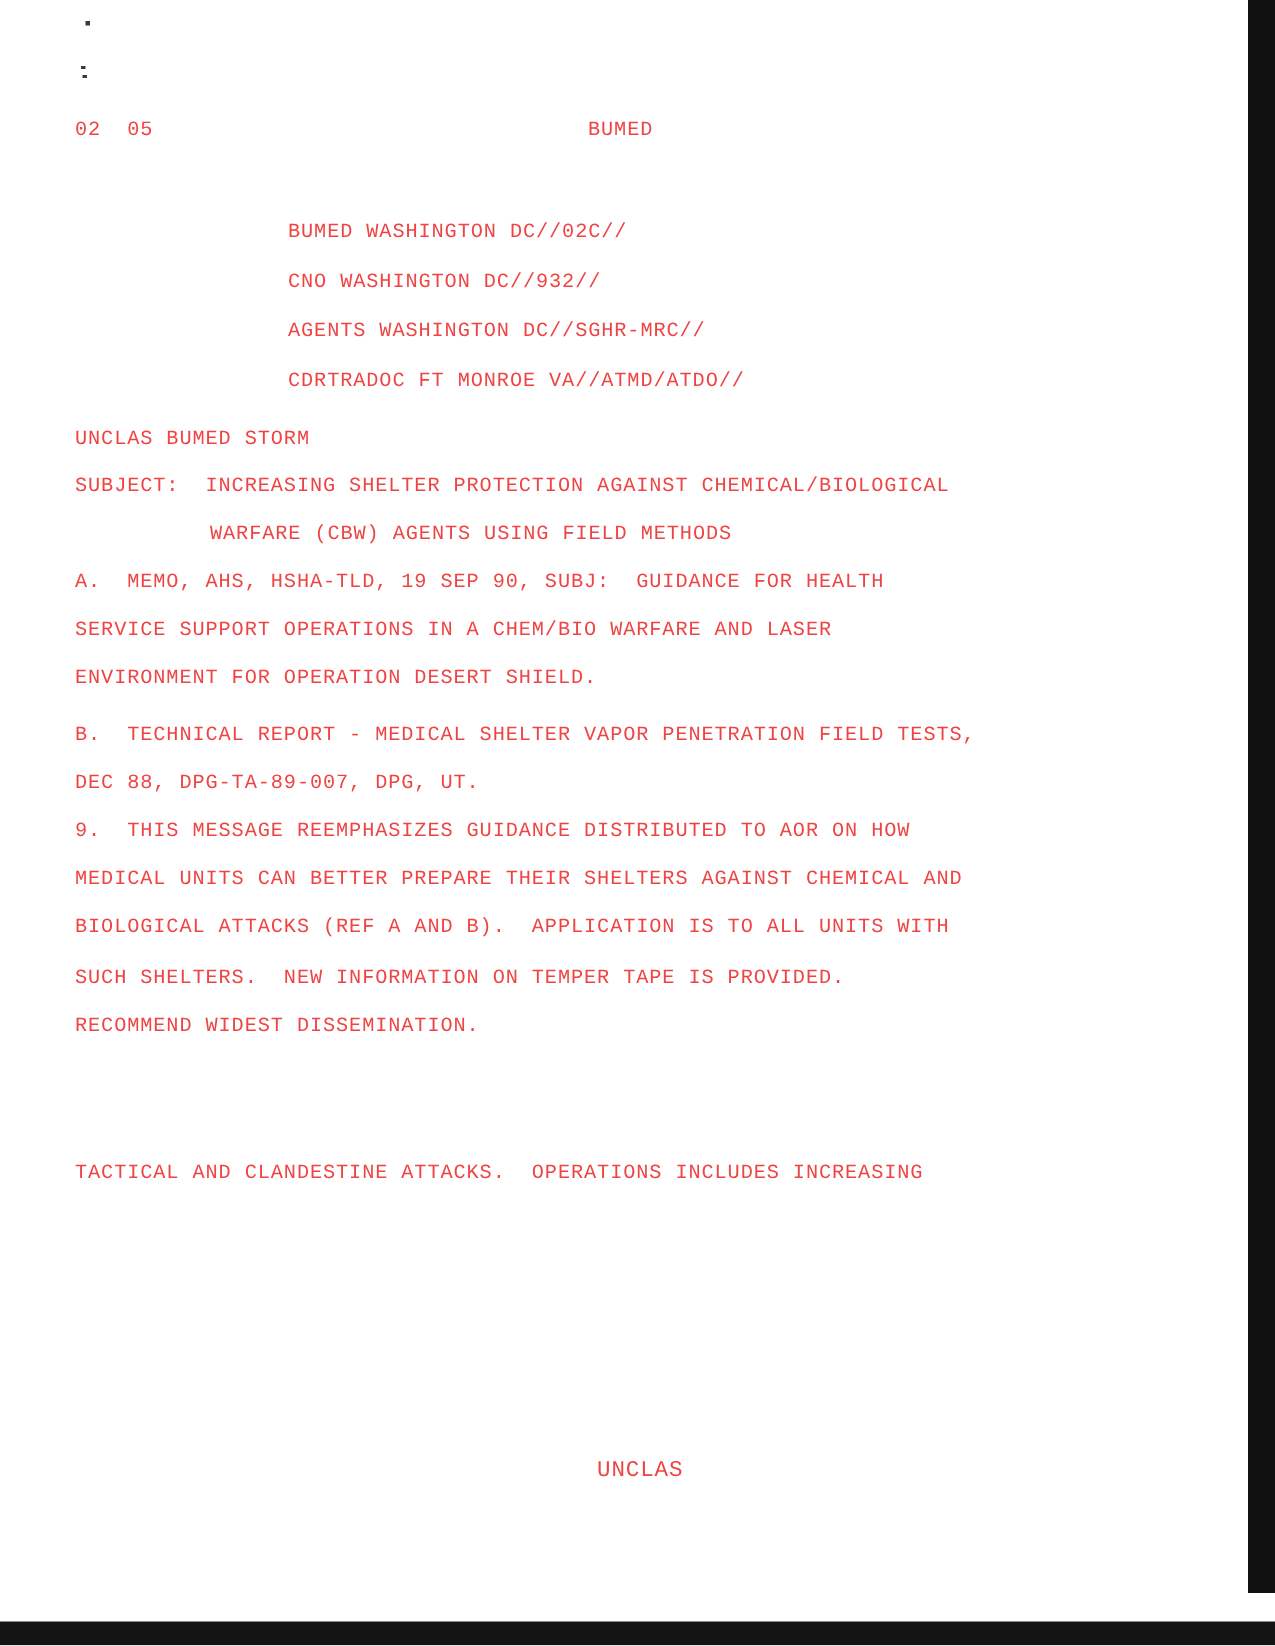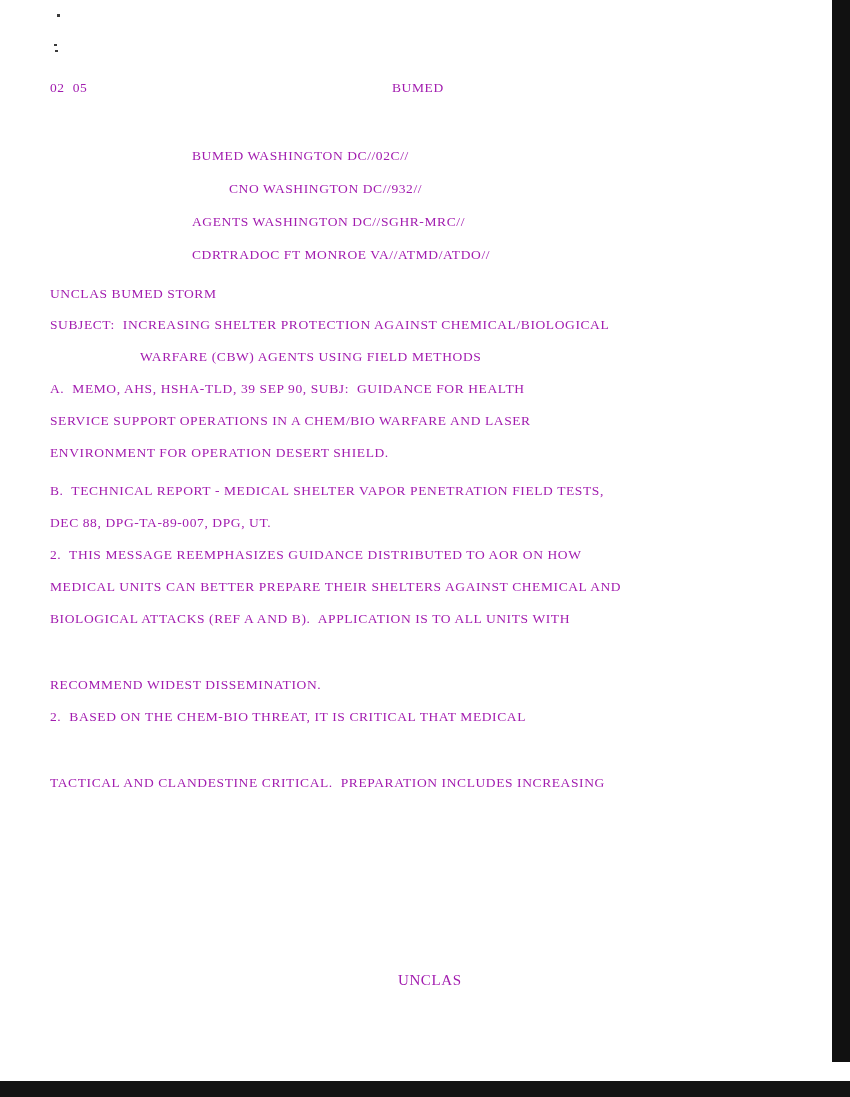--- a/index.html
+++ b/index.html
@@ -6,22 +6,22 @@
     margin: 0;
     padding: 0;
     background: #ffffff;
   }
   .page {
     position: relative;
     width: 850px;
     height: 1097px;
     background: #ffffff;
     overflow: hidden;
-    font-family: Liberation Serif, serif;
-    color: #a21caf;
+    font-family: Liberation Mono, monospace;
+    color: #ef4444;
   }
   
   .edge-right {
     position: absolute;
     top: 0;
     right: 0;
     width: 18px;
     height: 1062px;
     background: #111111;
   }
@@ -65,21 +65,21 @@
     font-size: 13.5px;
     letter-spacing: 0.6px;
     line-height: 16px;
   }
 
   .hdr-left  { left: 50px;  top: 80px; }
   .hdr-mid   { left: 392px; top: 80px; }
 
   .addr { left: 192px; font-size: 13.5px; text-align: center; }
   .addr1 { top: 148px; }
-  .addr2 { top: 181px; margin-left: 37px; }
+  .addr2 { top: 181px; }
   .addr3 { top: 214px; }
   .addr4 { top: 247px; }
 
   .body-line { left: 50px; }
   .indent-sub { left: 140px; text-align: center; }
 
   .footer {
     position: absolute;
     left: 398px;
     top: 972px;
@@ -103,31 +103,31 @@
     <div class="line hdr-mid">BUMED</div>
 
     <div class="line addr addr1">BUMED WASHINGTON DC//02C//</div>
     <div class="line addr addr2">CNO WASHINGTON DC//932//</div>
     <div class="line addr addr3">AGENTS WASHINGTON DC//SGHR-MRC//</div>
     <div class="line addr addr4">CDRTRADOC FT MONROE VA//ATMD/ATDO//</div>
 
     <div class="line body-line" style="top:286px">UNCLAS BUMED STORM</div>
     <div class="line body-line" style="top:317px">SUBJECT:  INCREASING SHELTER PROTECTION AGAINST CHEMICAL/BIOLOGICAL</div>
     <div class="line indent-sub" style="top:349px">WARFARE (CBW) AGENTS USING FIELD METHODS</div>
-    <div class="line body-line" style="top:381px">A.  MEMO, AHS, HSHA-TLD, 39 SEP 90, SUBJ:  GUIDANCE FOR HEALTH</div>
+    <div class="line body-line" style="top:381px">A.  MEMO, AHS, HSHA-TLD, 19 SEP 90, SUBJ:  GUIDANCE FOR HEALTH</div>
     <div class="line body-line" style="top:445px">ENVIRONMENT FOR OPERATION DESERT SHIELD.</div>
     <div class="line body-line" style="top:413px">SERVICE SUPPORT OPERATIONS IN A CHEM/BIO WARFARE AND LASER</div>
     <div class="line body-line" style="top:483px">B.  TECHNICAL REPORT - MEDICAL SHELTER VAPOR PENETRATION FIELD TESTS,</div>
     <div class="line body-line" style="top:515px">DEC 88, DPG-TA-89-007, DPG, UT.</div>
-    <div class="line body-line" style="top:547px">2.  THIS MESSAGE REEMPHASIZES GUIDANCE DISTRIBUTED TO AOR ON HOW</div>
+    <div class="line body-line" style="top:547px">9.  THIS MESSAGE REEMPHASIZES GUIDANCE DISTRIBUTED TO AOR ON HOW</div>
     <div class="line body-line" style="top:579px">MEDICAL UNITS CAN BETTER PREPARE THEIR SHELTERS AGAINST CHEMICAL AND</div>
     <div class="line body-line" style="top:611px">BIOLOGICAL ATTACKS (REF A AND B).  APPLICATION IS TO ALL UNITS WITH</div>
+    <div class="line body-line" style="top:645px">SUCH SHELTERS.  NEW INFORMATION ON TEMPER TAPE IS PROVIDED.</div>
     <div class="line body-line" style="top:677px">RECOMMEND WIDEST DISSEMINATION.</div>
-    <div class="line body-line" style="top:709px">2.  BASED ON THE CHEM-BIO THREAT, IT IS CRITICAL THAT MEDICAL</div>
-    <div class="line body-line" style="top:775px">TACTICAL AND CLANDESTINE CRITICAL.  PREPARATION INCLUDES INCREASING</div>
+    <div class="line body-line" style="top:775px">TACTICAL AND CLANDESTINE ATTACKS.  OPERATIONS INCLUDES INCREASING</div>
 
     <div class="footer">UNCLAS</div>
   </div>
 
   <div class="edge-right"></div>
   <div class="edge-bottom-inner"></div>
   <div class="edge-bottom"></div>
 </div>
 
 </body></html>

